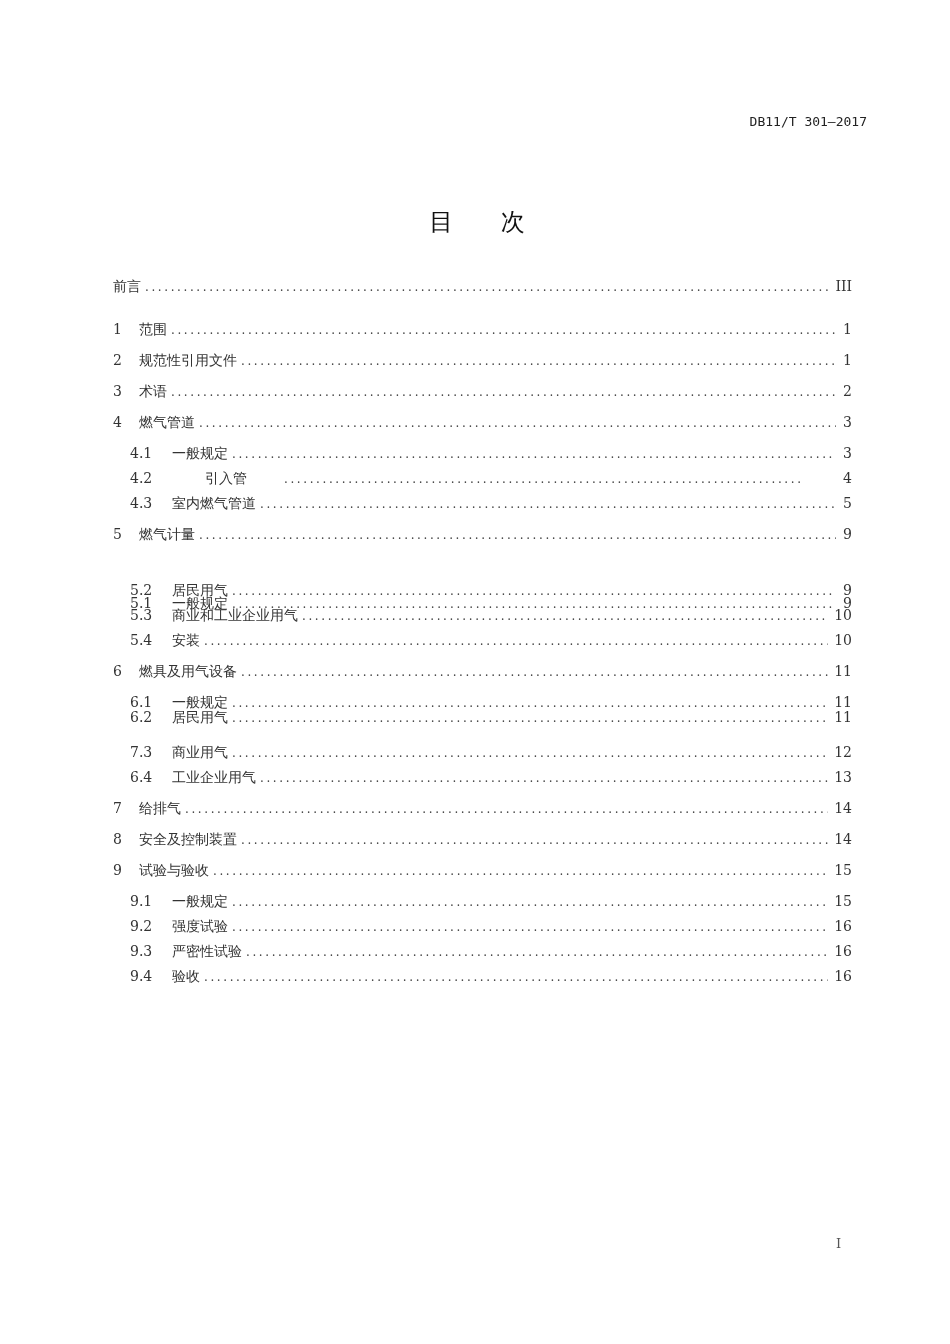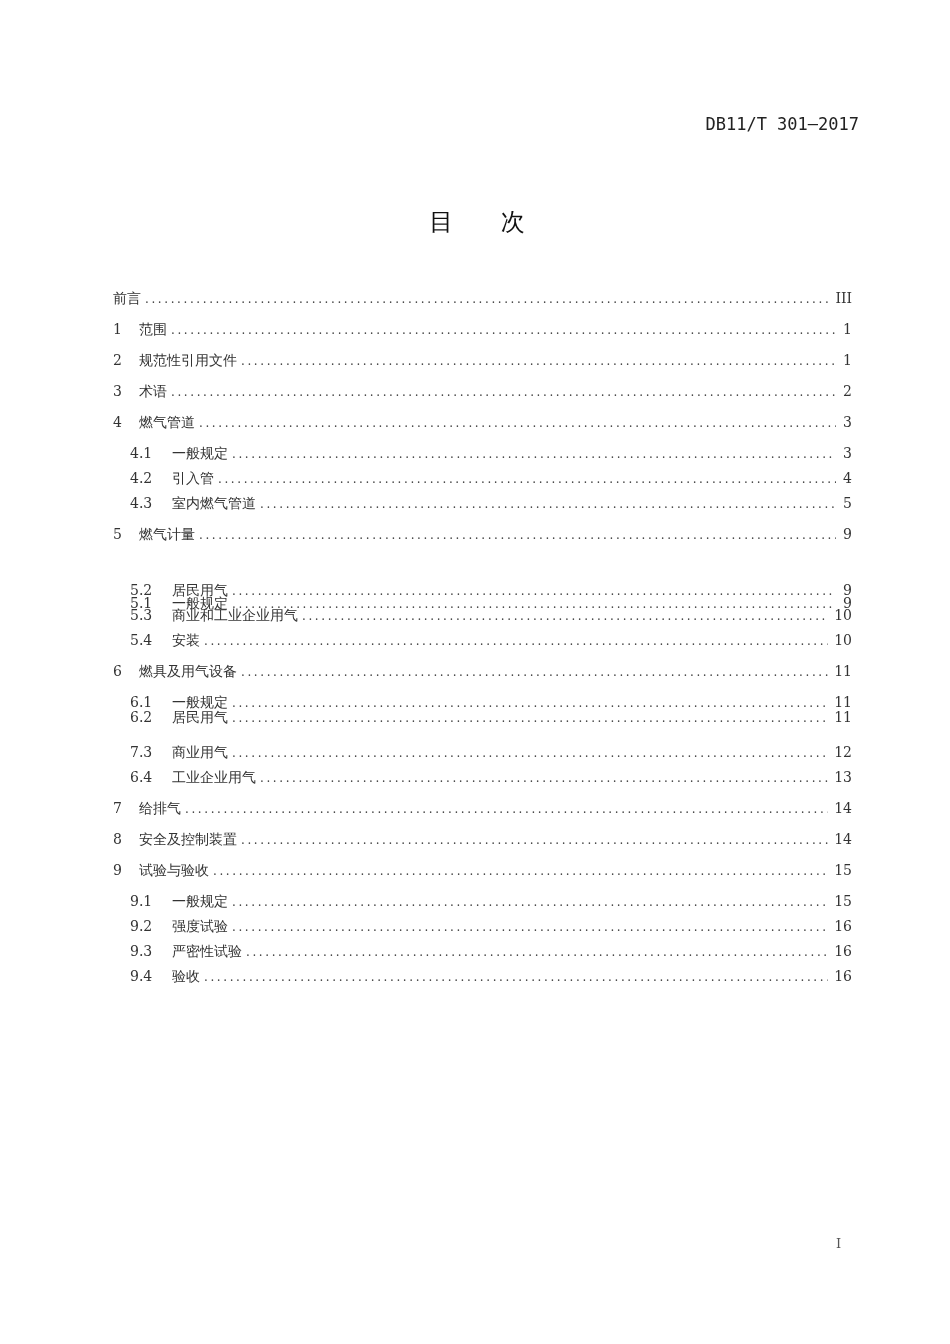--- a/index.html
+++ b/index.html
@@ -1,21 +1,21 @@
 <!DOCTYPE html>
 <html><head>
   <meta charset="utf-8">
   <style>
     * { margin: 0; padding: 0; box-sizing: border-box; }
     html, body { width: 950px; height: 1344px; background: #ffffff; overflow: hidden; }
     body { position: relative; font-family: "DejaVu Serif", "Liberation Serif", serif; color: #222; }
     .std-code {
-      position: absolute; top: 114px; right: 91px;
+      position: absolute; top: 114px; right: 83px;
       font-family: "DejaVu Sans Mono", "Liberation Mono", monospace;
-      font-size: 17px; color: #222; letter-spacing: 0px;
+      font-size: 13px; color: #222; letter-spacing: 0px;
     }
     .title {
       position: absolute; top: 206px; left: 0; width: 950px; text-align: center;
       font-family: "DejaVu Sans", "Liberation Sans", sans-serif;
       font-size: 24px; color: #111; letter-spacing: 20px; padding-left: 24px;
     }
     .toc { position: absolute; left: 113px; width: 739px; top: 0; }
     .toc-row {
       position: absolute; left: 0; width: 739px; height: 20px;
       display: flex; align-items: baseline; font-size: 14px; line-height: 20px;
@@ -37,21 +37,21 @@
     }
   </style>
 </head>
 <body>
 
 <div>
   <div class="std-code">DB11/T 301—2017</div>
   <div class="title">目 次</div>
 
   <div class="toc" id="toc">
-      <div class="toc-row main" style="top: 288px;">
+      <div class="toc-row main" style="top: 276px;">
         <span class="label">前言</span>
         <span class="leader">........................................................................................................................................................................................................</span>
         <span class="page">III</span>
       </div>
       <div class="toc-row main" style="top: 319px;">
         <span class="num">1</span>
         <span class="label">范围</span>
         <span class="leader">........................................................................................................................................................................................................</span>
         <span class="page">1</span>
       </div>
@@ -72,21 +72,21 @@
         <span class="label">燃气管道</span>
         <span class="leader">........................................................................................................................................................................................................</span>
         <span class="page">3</span>
       </div>
       <div class="toc-row sub" style="top: 443px;">
         <span class="num">4.1</span>
         <span class="label">一般规定</span>
         <span class="leader">........................................................................................................................................................................................................</span>
         <span class="page">3</span>
       </div>
-      <div class="toc-row sub" style="top: 468px;">
+      <div class="toc-row sub" style="top: 468px; gap: 33px;">
         <span class="num">4.2</span>
         <span class="label">引入管</span>
         <span class="leader">........................................................................................................................................................................................................</span>
         <span class="page">4</span>
       </div>
       <div class="toc-row sub" style="top: 493px;">
         <span class="num">4.3</span>
         <span class="label">室内燃气管道</span>
         <span class="leader">........................................................................................................................................................................................................</span>
         <span class="page">5</span>

